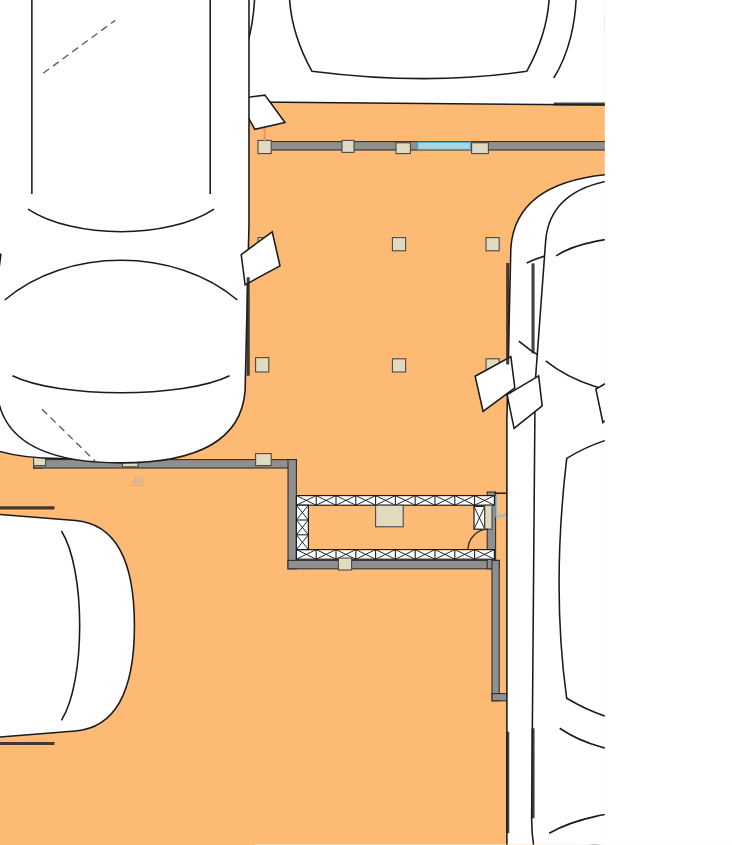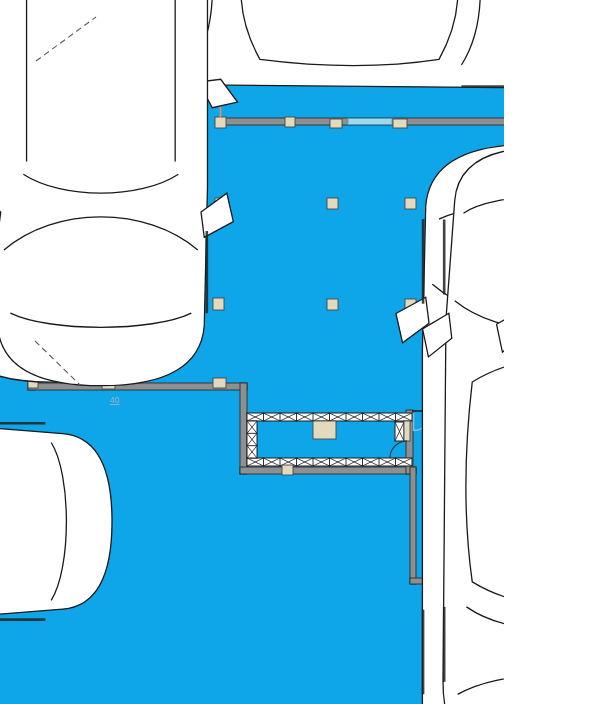--- a/index.html
+++ b/index.html
@@ -1,16 +1,16 @@
 <!DOCTYPE html>
 <html><head>
 <meta charset="utf-8">
 <style>
   html,body{margin:0;padding:0;background:#ffffff;}
-  .plan-wrap{width:504px;height:704px;position:relative;background:#0ea5e9;overflow:hidden;}
+  .plan-wrap{width:504px;height:704px;position:relative;background:#fdba74;overflow:hidden;}
   svg{display:block;font-family:"Liberation Sans", sans-serif;}
 </style>
 </head>
 <body>
 
 <div class="plan-wrap">
   <svg id="plan" width="610" height="704" viewBox="0 0 610 704" xmlns="http://www.w3.org/2000/svg">
     <defs>
       <symbol id="sym-sedan" viewBox="0 0 44 104" overflow="visible">
         <g fill="none" stroke="#1a1a1a" stroke-width="1.3" vector-effect="non-scaling-stroke">

